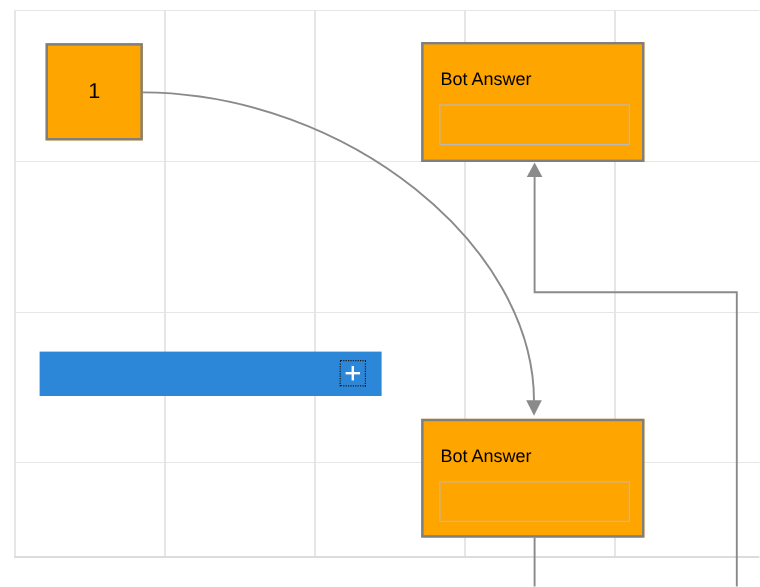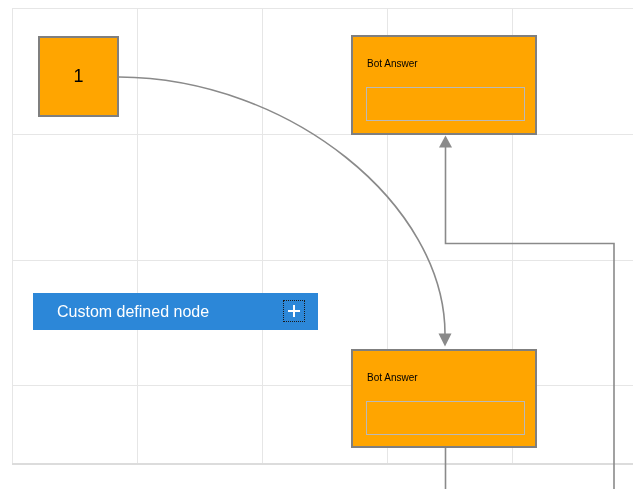--- a/index.html
+++ b/index.html
@@ -30,21 +30,21 @@
   }
   #node-start{
     left:38px;top:36px;width:81px;height:81px;
     display:flex;align-items:center;justify-content:center;
     font-size:18px;color:var(--text-dark);
   }
   #node-bot-top{left:351px;top:35px;width:186px;height:100px;}
   #node-bot-bottom{left:351px;top:349px;width:186px;height:99px;}
   .bot-title{
     position:absolute;left:14px;top:21px;
-    font-size:10px;color:var(--text-dark);white-space:nowrap;
+    font-size:15px;color:var(--text-dark);white-space:nowrap;
   }
   .bot-input{
     position:absolute;left:13px;top:50px;width:159px;height:34px;
     border:1px solid var(--inner-box-border);box-sizing:border-box;
     background:transparent;
   }
 
   #palette-item{
     position:absolute;left:33px;top:293px;width:285px;height:37px;
     background:var(--palette-blue);box-sizing:border-box;
@@ -99,19 +99,18 @@
     <span class="bot-title">Bot Answer</span>
     <div class="bot-input"></div>
   </div>
 
   <div class="node" id="node-bot-bottom">
     <span class="bot-title">Bot Answer</span>
     <div class="bot-input"></div>
   </div>
 
   <div id="palette-item">
-    <span>Custom defined node</span>
     <button id="add-node-button">
       <span class="plus-icon"></span>
     </button>
   </div>
 
 </div>
 
 </body></html>

